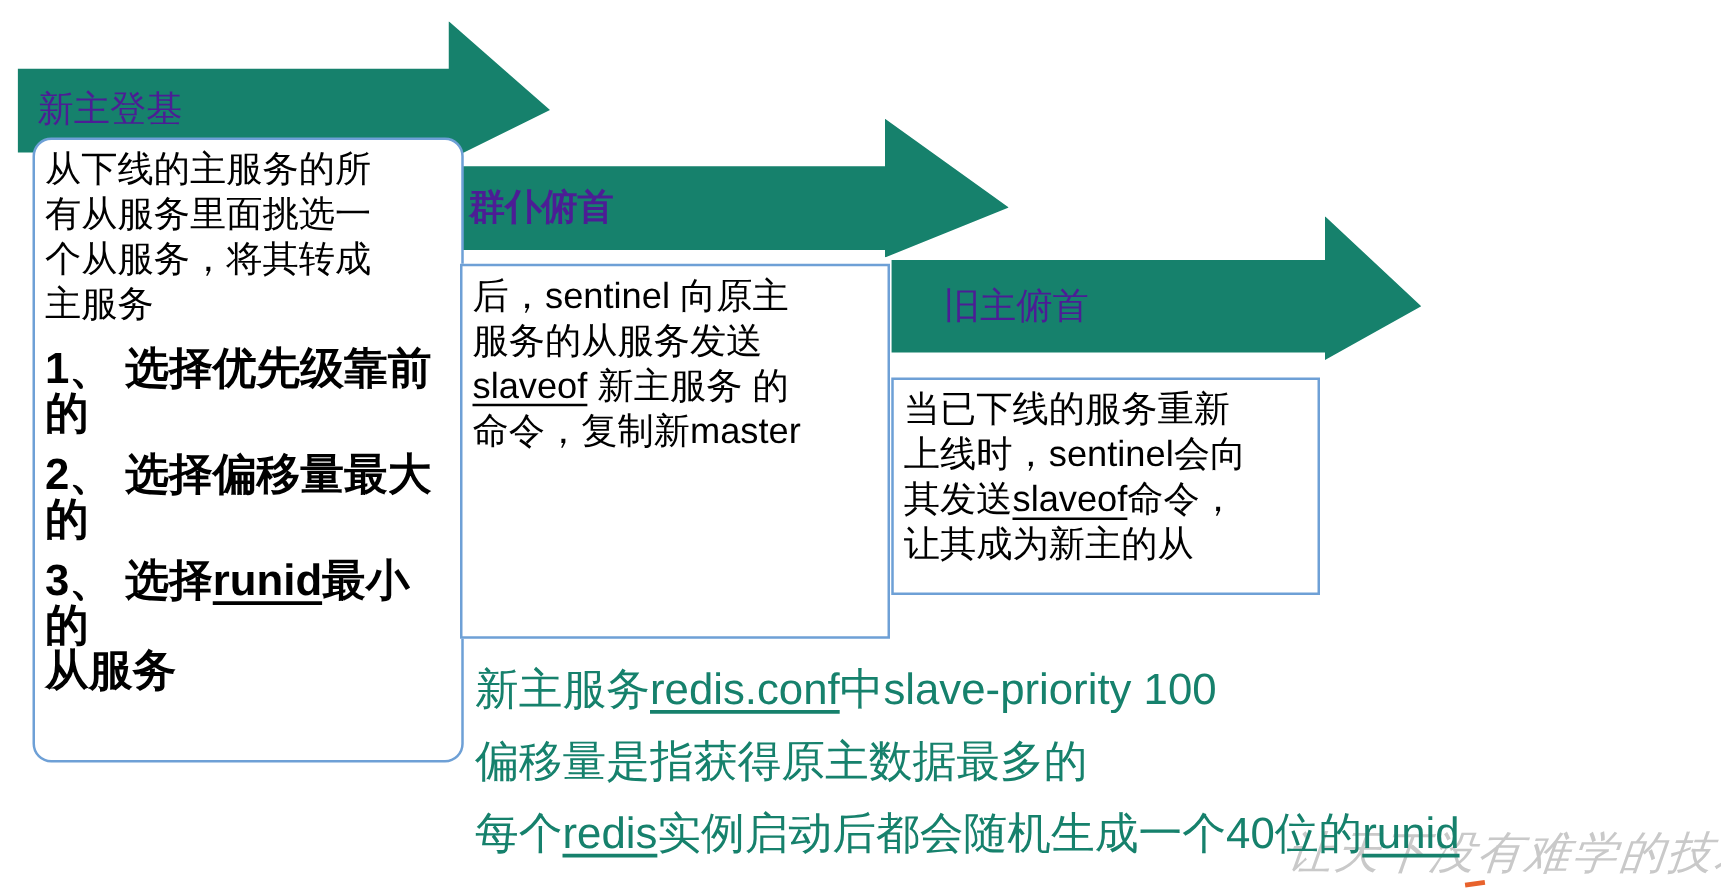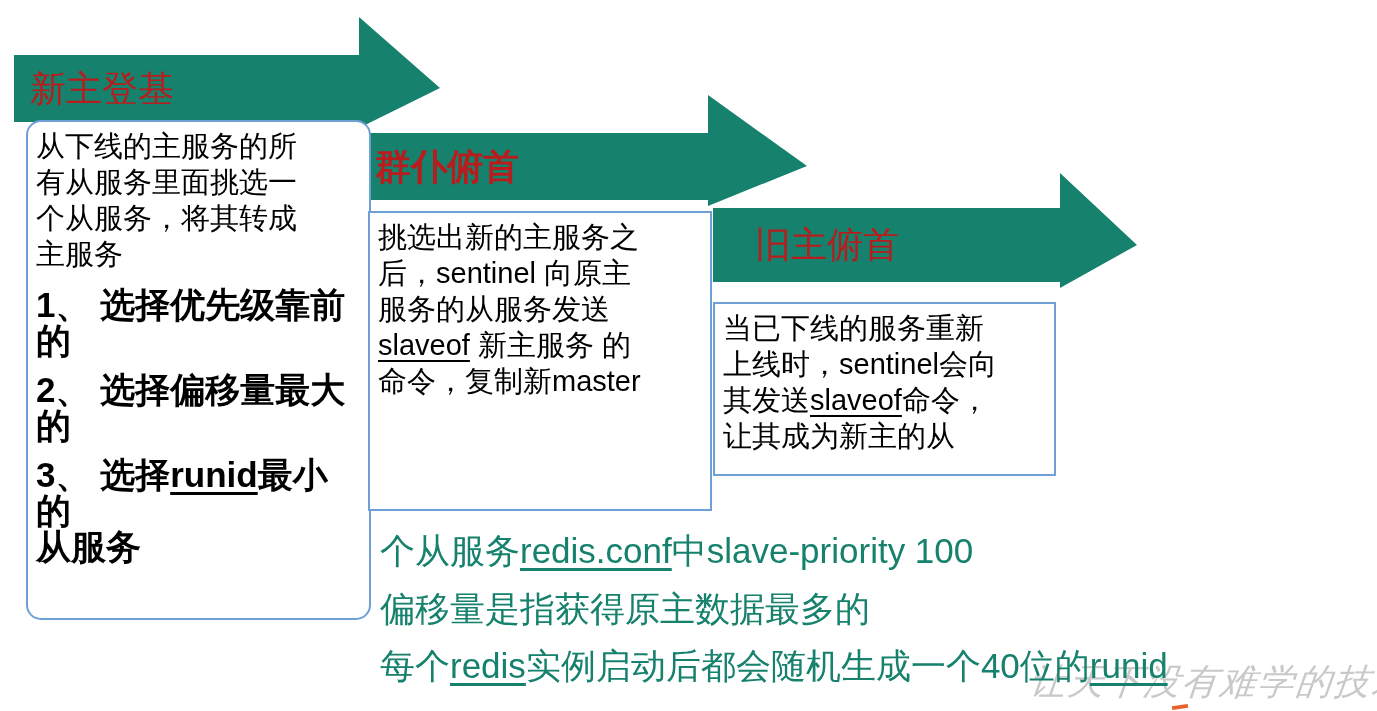--- a/index.html
+++ b/index.html
@@ -9,31 +9,31 @@
   }
   
   .arrow{position:absolute;background:#16816C;z-index:1;}
   .arrow1{left:14px;top:17px;width:426px;height:111px;
     clip-path:polygon(0px 38px,345px 38px,345px 0px,426px 71px,345px 111px,345px 105px,0px 105px);}
   .arrow2{left:361px;top:95px;width:446px;height:111px;
     clip-path:polygon(0px 38px,347px 38px,347px 0px,446px 71px,347px 111px,347px 105px,0px 105px);}
   .arrow3{left:713px;top:173px;width:424px;height:115px;
     clip-path:polygon(0px 35px,347px 35px,347px 0px,424px 72px,347px 115px,347px 109px,0px 109px);}
   .arrow-label{
-    position:absolute;z-index:3;color:#b91c1c;font-size:36px;white-space:nowrap;
+    position:absolute;z-index:3;color:#4c1d95;font-size:29px;white-space:nowrap;
   }
   .label1{left:30px;top:55px;height:67px;line-height:67px;}
   .label2{left:375px;top:133px;height:67px;line-height:67px;font-weight:bold;}
   .label3{left:755px;top:208px;height:88px;line-height:74px;}
   
   .box{
     position:absolute;z-index:2;background:#ffffff;border:2px solid #6EA0D6;
     color:#000000;font-size:29px;line-height:36px;padding:6px 8px;box-sizing:border-box;
   }
-  .box1{left:26px;top:120px;width:345px;height:500px;border-radius:15px;}
+  .box1{left:26px;top:110px;width:345px;height:500px;border-radius:15px;}
   .box2{left:368px;top:211px;width:344px;height:300px;}
   .box3{left:713px;top:291px;width:343px;height:174px;margin-top:11px;}
   .para{margin:0 0 15px 0;}
   .para:last-child{margin-bottom:0;}
   .para.bold{font-weight:bold;font-size:35px;margin-bottom:13px;}
   .line{display:block;}
   
   .squig{
     text-decoration-line:underline;
     text-decoration-style:wavy;
@@ -84,34 +84,33 @@
     <p class="para bold">
       <span class="line"><span>2、 选择偏移量最大的</span></span>
     </p>
     <p class="para bold">
       <span class="line"><span>3、 选择</span><span class="squig">runid</span><span>最小的</span></span>
       <span class="line"><span>从服务</span></span>
     </p>
   </div>
 <div class="box box2">
     <p class="para">
-      <span class="line"><span>挑选出新的主服务之</span></span>
       <span class="line"><span>后，sentinel 向原主</span></span>
       <span class="line"><span>服务的从服务发送</span></span>
       <span class="line"><span class="squig">slaveof</span><span> 新主服务 的</span></span>
       <span class="line"><span>命令，复制新master</span></span>
     </p>
   </div>
 <div class="box box3">
     <p class="para">
       <span class="line"><span>当已下线的服务重新</span></span>
       <span class="line"><span>上线时，sentinel会向</span></span>
       <span class="line"><span>其发送</span><span class="squig">slaveof</span><span>命令，</span></span>
       <span class="line"><span>让其成为新主的从</span></span>
     </p>
   </div>
 
-<div class="note note1"><span>个从服务</span><span class="squig">redis.conf</span><span>中slave-priority 100</span></div>
+<div class="note note1"><span>新主服务</span><span class="squig">redis.conf</span><span>中slave-priority 100</span></div>
 <div class="note note2"><span>偏移量是指获得原主数据最多的</span></div>
 <div class="note note3"><span>每个</span><span class="squig">redis</span><span>实例启动后都会随机生成一个40位的</span><span class="squig">runid</span></div>
 
 <div class="watermark">让天下没有难学的技术</div>
 <div class="wm-dash"></div>
 
 </body></html>

